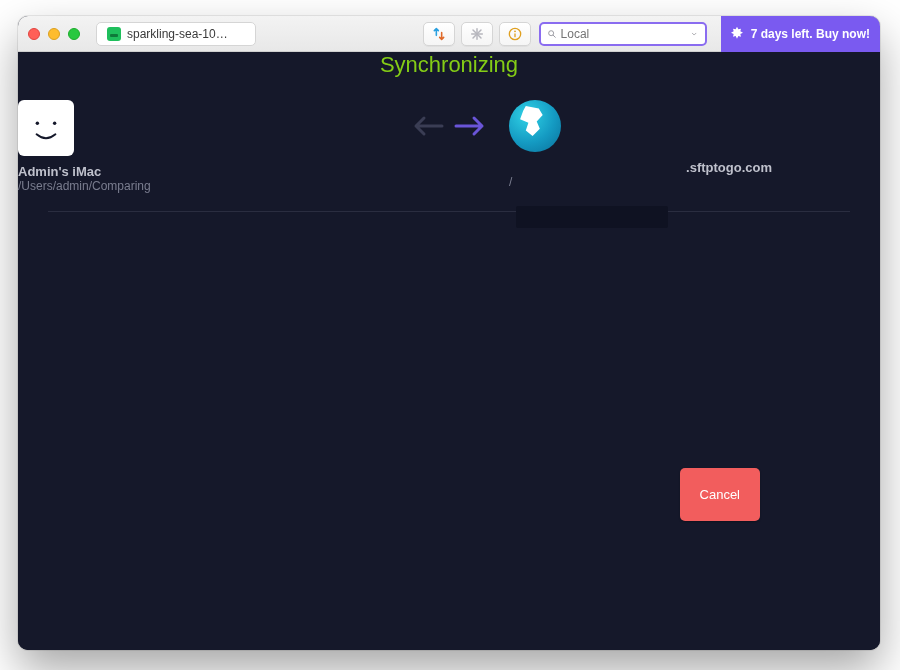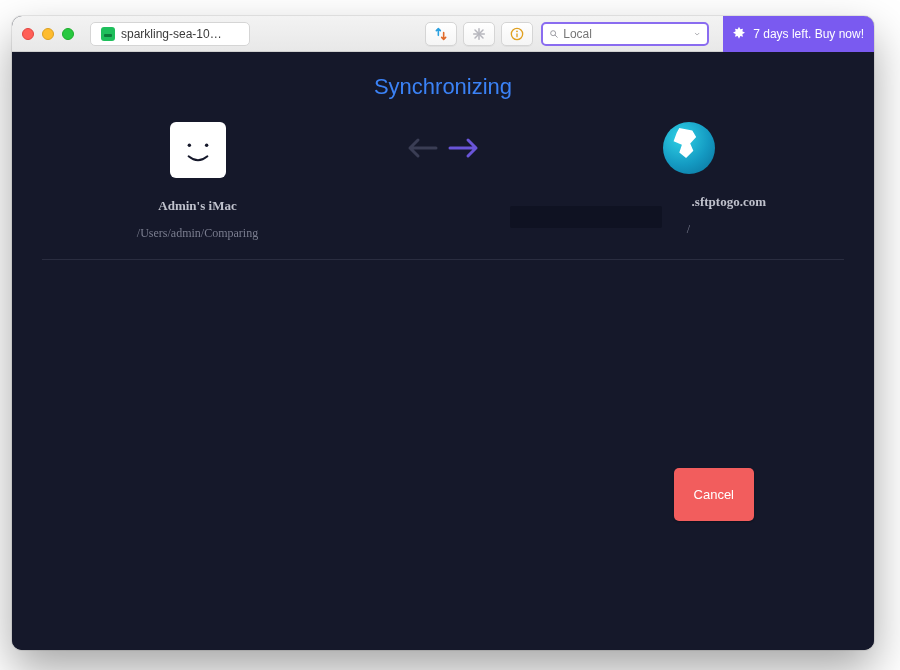--- a/index.html
+++ b/index.html
@@ -1,19 +1,19 @@
 <!DOCTYPE html>
 <html><head>
 <meta charset="utf-8">
 <style>
   * { box-sizing: border-box; margin: 0; padding: 0; }
   html, body { width: 900px; height: 670px; background: #fff; font-family: -apple-system, "Helvetica Neue", Arial, sans-serif; }
   .window {
     position: absolute;
-    left: 12px; top: 16px;
+    left: 18px; top: 16px;
     width: 862px; height: 634px;
     border-radius: 10px;
     overflow: hidden;
     box-shadow: 0 20px 45px rgba(0,0,0,0.35), 0 0 0 1px rgba(0,0,0,0.08);
     background: #15182a;
     display: flex; flex-direction: column;
   }
   
   .titlebar {
     height: 36px;
@@ -51,40 +51,40 @@
     border:2px solid #8a6cf0; border-radius:5px;
     display:flex; align-items:center; gap:4px; padding:0 6px;
     background:#fff;
   }
   .search svg { width:12px; height:12px; }
   .search input {
     border:0; outline:0; font-size:12px; width:100%; background:transparent; color:#ec4899;
   }
   .trial {
     height:36px; margin:-8px -8px -8px 6px;
-    background:#7a5af0; color:#fff; font-size:12px; font-weight:400;
+    background:#7a5af0; color:#fff; font-size:12px; font-weight:700;
     display:flex; align-items:center; gap:6px; padding:0 10px 0 8px;
   }
   .trial svg{width:16px;height:16px;}
   
   .main {
     flex:1; background:#15182a; color:#cfd0d8; position:relative;
     display:flex; flex-direction:column; align-items:center;
   }
   .title {
-    margin-top: 22px; font-size: 22px; font-weight:400; color:#3b82f6;
+    font-size: 22px; font-weight:400; color:#84cc16;
   }
   .row-hosts {
     margin-top: 22px;
     width: 100%;
     display: grid;
     grid-template-columns: 1fr 120px 1fr;
     align-items: start;
   }
-  .host { display:flex; flex-direction:column; align-items:center; gap:12px;font-family:Liberation Serif, serif; }
+  .host { display:flex; flex-direction:column; gap:0; }
   .host-name { font-size:13px; font-weight:600; color:#bfc1cc; margin-top:8px;}
   .host-path { font-size:12px; color:#7a7d8f; }
   .finder {
     width:56px; height:56px; border-radius:6px; background:#fff; position:relative;
     display:flex; align-items:center; justify-content:center;
   }
   .globe {
     width:52px; height:52px; border-radius:50%;
     background: radial-gradient(circle at 35% 30%, #30d2e6 0%, #149ac2 55%, #0a6f99 100%);
     position:relative; overflow:hidden;

